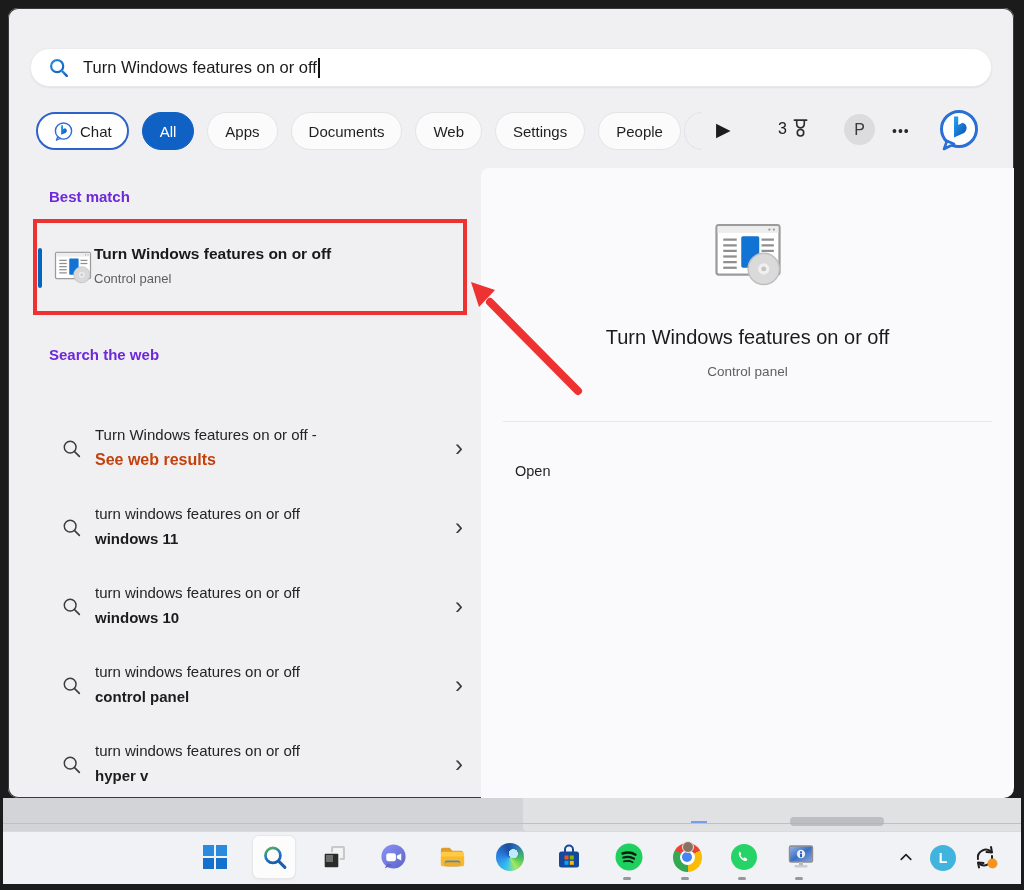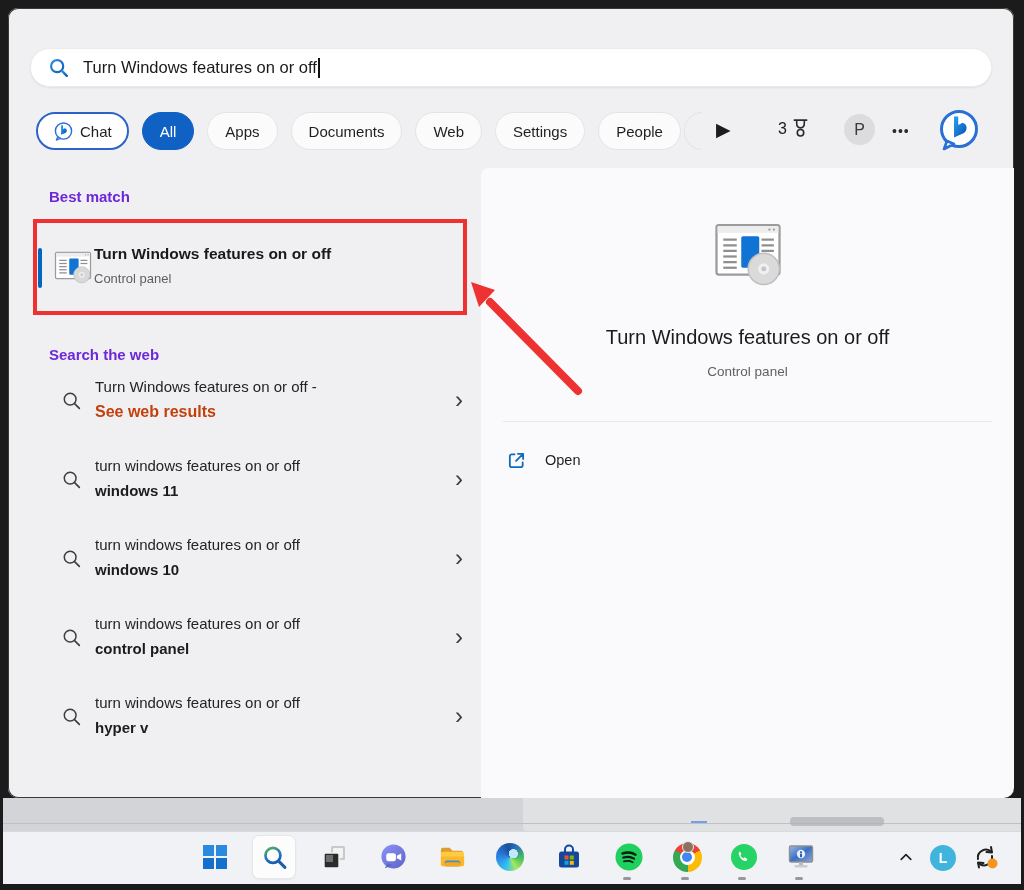--- a/index.html
+++ b/index.html
@@ -50,37 +50,37 @@
   .web-header{ left:41px; top:322px;margin-top:16px; }
   .best-item{ position:absolute; left:25px; top:211px; width:434px; height:96px; }
   .accent-bar{ position:absolute; left:30px; top:240px; width:4px; height:40px; background:#0067c0; border-radius:2px; }
   .bm-icon{ position:absolute; left:45px; top:238px; width:40px; height:40px; }
   .bm-title{ position:absolute; left:86px; top:237px; font-size:15.5px; font-weight:bold; color:#191919; }
   .bm-sub{ position:absolute; left:86px; top:263px; font-size:13px; color:#5e5e5e; }
   .red-box{
     position:absolute; left:25px; top:211px; width:434px; height:96px;
     border:4px solid #ee3232; pointer-events:none; z-index:6;
   }
-  .web-item{ position:absolute; left:25px; width:448px; height:64px; }
+  .web-item{ position:absolute; left:25px; width:448px; height:64px;margin-top:48px; }
   .wi-0{ top:364px; } .wi-1{ top:443px; } .wi-2{ top:522px; } .wi-3{ top:601px; } .wi-4{ top:680px; }
   .web-item .wmag{ position:absolute; left:28px; top:18px; width:22px; height:22px; }
   .web-item .l1{ position:absolute; left:62px; top:6px; font-size:15px; color:#242424; }
   .web-item .l2{ position:absolute; left:62px; top:31px; font-size:15px; font-weight:bold; color:#1c1c1c; }
   .web-item .l2.gray{ font-weight:bold; color:#c2410c; font-size:16px; }
   .web-item .chev{ position:absolute; right:18px; top:14px; font-size:24px; color:#3c3c3c; font-weight:normal; }
   
   .preview{
     position:absolute; left:473px; top:160px; width:533px; height:630px;
     background:#fafafc; border-radius:8px 0 10px 0;
   }
   .pv-icon{ position:absolute; left:0; right:0; top:48px; margin:auto; width:76px; height:72px; }
   .pv-title{ position:absolute; left:0; right:0; top:158px; text-align:center; font-size:20px; color:#1b1b1b; }
   .pv-sub{ position:absolute; left:0; right:0; top:196px; text-align:center; font-size:13.5px; color:#5f5f5f; }
   .pv-div{ position:absolute; left:22px; right:22px; top:253px; height:1px; background:#e7e7e9; }
-  .open-row{ position:absolute; left:26px; top:276px; height:32px; display:flex; align-items:center; gap:19px; }
+  .open-row{ position:absolute; left:34px; top:276px; height:32px; display:flex; align-items:center; gap:19px;flex-direction:column; }
   .open-row .open-ic{ width:19px; height:19px; }
   .open-row .open-lbl{ font-size:14.5px; color:#1f1f1f; }
   
   .arrow-svg{ position:absolute; left:455px; top:268px; width:130px; height:130px; z-index:7; pointer-events:none; }
   
   .bg-strip{ position:absolute; left:3px; top:798px; width:1018px; height:33px; background:#d3d4d7; }
   .bg-strip .lighter{ position:absolute; left:520px; top:0; width:498px; height:33px; background:#e0e1e3; border-radius:0 0 0 4px; }
   .bg-strip .blur-text{ position:absolute; left:787px; top:19px; width:94px; height:9px; background:#b2b2b6; border-radius:4px; opacity:.75; }
   .bg-strip .blue-dash{ position:absolute; left:688px; top:23px; width:16px; height:2px; background:#5b8def; opacity:.8; }
   .bg-strip .hline{ position:absolute; left:0; top:25px; width:100%; height:1px; background:#bfc0c3; }

